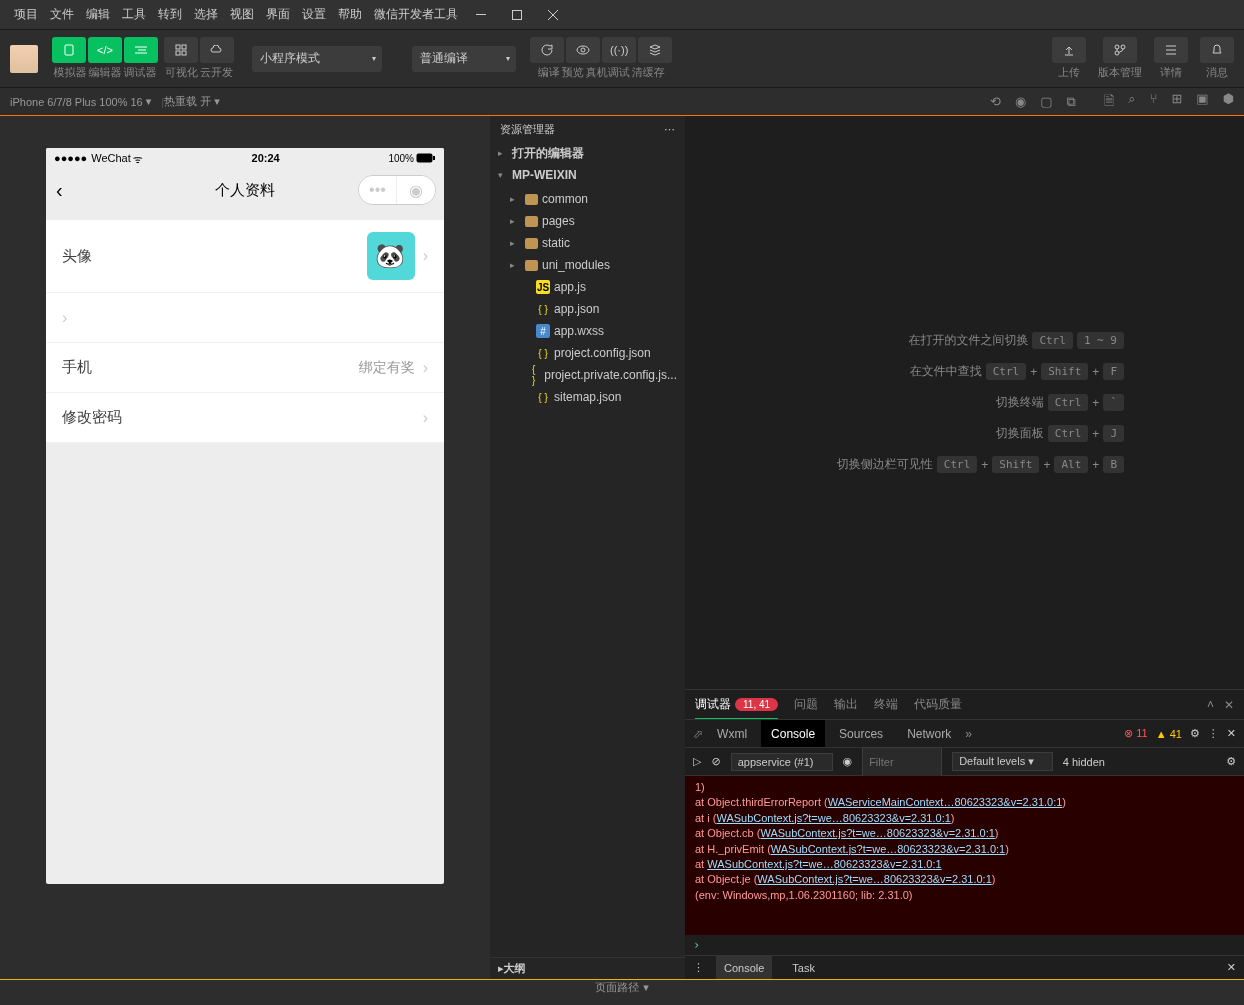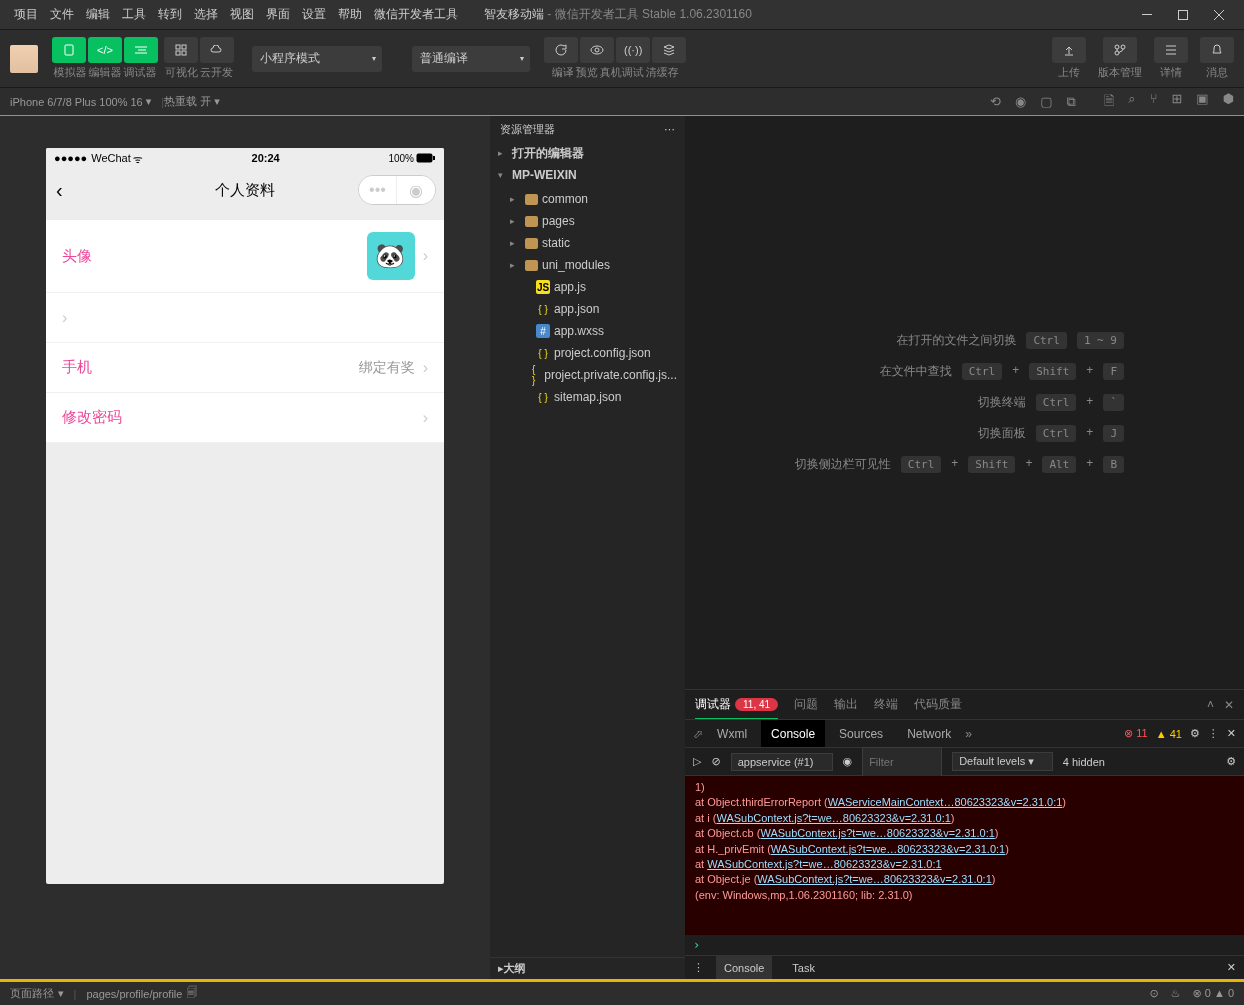--- a/index.html
+++ b/index.html
@@ -40,41 +40,41 @@
 .status-bar { height: 20px; display: flex; align-items: center; padding: 0 8px; font-size: 11px; background: #ededed; color: #000; }
 .status-bar .mid { flex: 1; text-align: center; font-weight: 600; }
 .battery { display: flex; align-items: center; gap: 2px; font-size: 10px; }
 .nav-bar { height: 44px; display: flex; align-items: center; padding: 0 10px; background: #ededed; position: relative; }
 .nav-title { position: absolute; left: 50%; transform: translateX(-50%); font-size: 15px; color: #000; font-weight: 500; }
 .capsule { position: absolute; right: 8px; display: flex; border: 1px solid #ccc; border-radius: 20px; overflow: hidden; }
 .capsule-btn { width: 38px; height: 28px; display: flex; align-items: center; justify-content: center; background: white; font-size: 16px; }
 .capsule-btn:first-child { border-right: 1px solid #eee; }
 .profile-list { background: white; margin-top: 8px; }
 .profile-item { display: flex; align-items: center; padding: 12px 16px; border-bottom: 1px solid #f0f0f0; min-height: 50px; cursor: pointer; }
-.profile-item .label { font-size: 15px; color: #ec4899; flex: 1; }
+.profile-item .label { font-size: 15px; color: #404040; flex: 1; }
 .profile-item .value { font-size: 14px; color: #999; margin-right: 8px; }
 .profile-item .chev { color: #ccc; font-size: 16px; }
 .avatar-cell { width: 48px; height: 48px; border-radius: 6px; background: #52d8d8; display: flex; align-items: center; justify-content: center; margin-right: 8px; font-size: 24px; }
 
 .explorer { width: 195px; background: #252526; display: flex; flex-direction: column; }
 .explorer-header { height: 26px; display: flex; align-items: center; justify-content: space-between; padding: 0 10px; font-size: 11px; color: #ccc; }
 .tree { flex: 1; overflow: auto; padding: 2px 0; font-size: 12px; }
 .tree-item { display: flex; align-items: center; height: 22px; padding: 0 8px; cursor: pointer; gap: 4px; color: #ccc; }
 .tree-item .tw { width: 10px; font-size: 9px; color: #888; }
 .tree-item .ficon { width: 14px; height: 14px; display: inline-flex; align-items: center; justify-content: center; font-size: 10px; }
 .ic-folder { background: #c09553; border-radius: 2px; width: 13px; height: 11px; }
 .ic-js { background: #f7df1e; color: #000; font-weight: bold; border-radius: 2px; font-size: 7px; }
 .ic-json { color: #f7df1e; font-size: 12px; }
 .ic-wxss { background: #4689cc; color: white; border-radius: 2px; font-size: 7px; }
 .outline-hdr { height: 22px; display: flex; align-items: center; padding: 0 8px; font-size: 11px; border-top: 1px solid #333; }
 
 
 .editor-area { flex: 1; background: #1e1e1e; display: flex; flex-direction: column; }
 .welcome { flex: 1; display: flex; flex-direction: column; align-items: flex-end; justify-content: center; padding-right: 120px; gap: 14px; color: #888; }
-.welcome-row { display: flex; gap: 10px; font-size: 12px; }
+.welcome-row { display: flex; align-items: center; gap: 4px; font-size: 12px; }
 .kbd { background: #333; border-radius: 3px; padding: 2px 7px; font-size: 11px; font-family: monospace; }
 
 
 .debug-panel { height: 290px; background: #1e1e1e; border-top: 1px solid #333; display: flex; flex-direction: column; }
 .debug-tabs { height: 30px; display: flex; align-items: center; padding: 0 10px; gap: 16px; border-bottom: 1px solid #333; }
 .dtab { font-size: 12px; color: #888; cursor: pointer; height: 100%; display: flex; align-items: center; }
 .dtab.active { color: #fff; border-bottom: 1px solid #07c160; }
 .badge { background: #dc3545; color: white; border-radius: 10px; padding: 1px 8px; font-size: 10px; margin-left: 4px; }
 .dtab-right { margin-left: auto; display: flex; gap: 10px; color: #888; }
 
@@ -91,21 +91,21 @@
 
 .console-out { flex: 1; overflow: auto; background: #290000; font-family: Consolas, monospace; font-size: 11px; padding: 4px 10px; color: #ff9999; line-height: 1.4; }
 .console-out .link { color: #9cdcfe; text-decoration: underline; cursor: pointer; }
 .console-prompt { height: 20px; background: #1e1e1e; display: flex; align-items: center; padding: 0 8px; color: #4ec9b0; font-family: monospace; }
 
 .console-footer { height: 24px; display: flex; align-items: center; padding: 0 8px; gap: 12px; border-top: 1px solid #333; font-size: 11px; }
 .cftab { padding: 0 8px; height: 100%; display: flex; align-items: center; }
 .cftab.active { background: #333; }
 
 
-.statusbar { height: 26px; background: #2d2d2d; display: flex; align-items: center; padding: 0 10px; font-size: 11px; color: #999; gap: 10px; border-top: 3px solid #eab308; }
+.statusbar { height: 26px; background: #2d2d2d; display: flex; align-items: center; padding: 0 10px; font-size: 11px; color: #999; gap: 10px; border-top: 1px solid #eab308; flex-direction: column; }
 .statusbar .sec { display: flex; align-items: center; gap: 4px; }
 .statusbar .right { margin-left: auto; display: flex; gap: 12px; }
 
 svg { display: block; }
 </style>
 </head>
 <body>
 
 <div class="titlebar">
   <div style="display:flex;justify-content:space-between;">
@@ -114,25 +114,20 @@
       <span class="menu-item">编辑</span>
       <span class="menu-item">工具</span>
       <span class="menu-item">转到</span>
       <span class="menu-item">选择</span>
       <span class="menu-item">视图</span>
       <span class="menu-item">界面</span>
       <span class="menu-item">设置</span>
       <span class="menu-item">帮助</span>
       <span class="menu-item">微信开发者工具</span>
     </div>
-  <div class="title-text">
-    <span class="proj">智友移动端</span>
-    <span> - </span>
-    <span>微信开发者工具 Stable 1.06.2301160</span>
-  </div>
   <div class="win-controls">
     <div class="win-btn">
         <svg width="10" height="1">
           <rect width="10" height="1" fill="#ccc"></rect>
         </svg>
       </div>
     <div class="win-btn">
         <svg width="10" height="10">
           <rect x="0.5" y="0.5" width="9" height="9" fill="none" stroke="#ccc"></rect>
         </svg>
@@ -185,21 +180,21 @@
           </svg>
         </button>
     </div>
     <div class="tb-btns">
       <span class="tb-label">可视化</span>
       <span class="tb-label">云开发</span>
     </div>
   </div>
   <div class="tb-select" style="width:130px;margin-left:12px;">小程序模式</div>
   <div style="width:18px"></div>
-  <div class="tb-select" style="width:118px;">普通编译</div>
+  <div class="tb-select" style="width:104px;">普通编译</div>
   <div class="tb-group" style="margin-left:8px;">
     <div class="tb-btns">
       <button class="tb-btn">
           <svg width="14" height="14">
             <path d="M12 7a5 5 0 11-2-4l2-1v4h-4" fill="none" stroke="#ccc"></path>
           </svg>
         </button>
       <button class="tb-btn">
           <svg width="14" height="14">
             <ellipse cx="7" cy="7" rx="6" ry="4" fill="none" stroke="#ccc"></ellipse>

